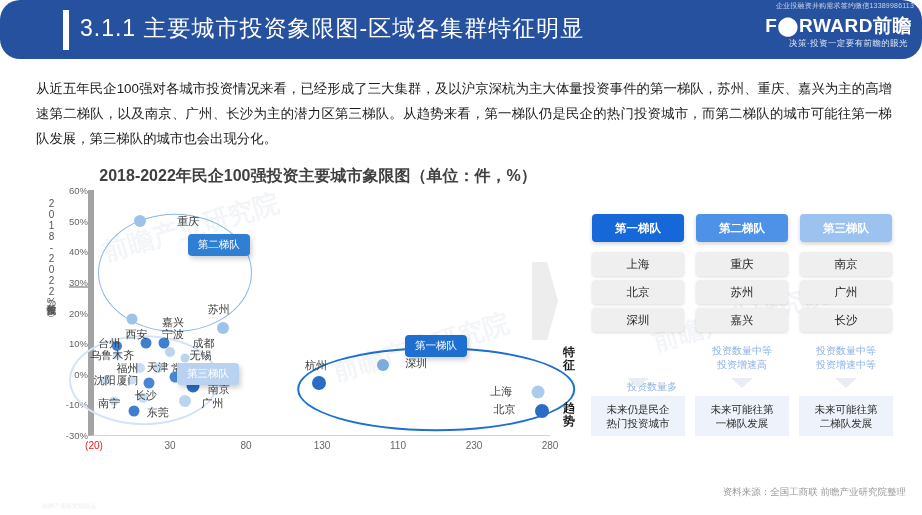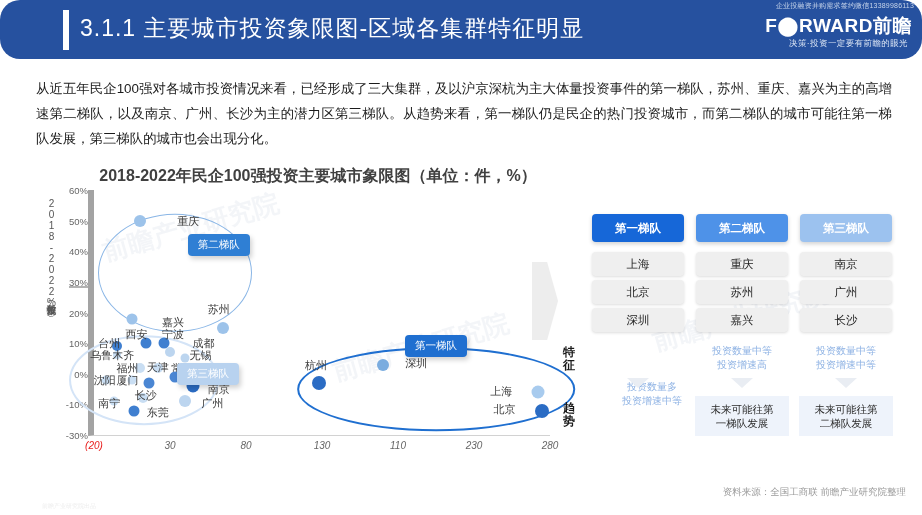--- a/index.html
+++ b/index.html
@@ -119,21 +119,20 @@
     height: 220px;
   }
   .xtick {
     position: absolute;
     top: 100%;
     margin-top: 5px;
     font-size: 10px;
     color: #666;
     transform: translateX(-50%);
     white-space: nowrap;
-    font-style: italic;
   }
   .xtick.neg { color: #e8201f; }
   .xlabel {
     position: absolute;
     left: 52px; top: 290px;
     width: 456px;
     text-align: center;
     font-size: 10.5px;
     color: #444;
   }
@@ -380,20 +379,26 @@
 <div class="pref-panel" id="pref">
 <div class="tier-head" style="left: 32px; background: rgb(22, 103, 216);">第一梯队</div>
     <div class="city-cell" style="left: 32px; top: 84px;">上海</div>
     <div class="city-cell" style="left: 32px; top: 112px;">北京</div>
     <div class="city-cell" style="left: 32px; top: 140px;">深圳</div>
     <div class="feat-cell" style="left: 43px; top: 176px; margin-top: 36px;">
       <div>投资数量多</div>
       <div>投资增速中等</div>
     </div>
     <div class="chev" style="left: 67px; top: 210px;"></div>
+    <div class="trend-cell" style="left: 31px; top: 228px;">
+      <div>
+        <div>未来仍是民企</div>
+        <div>热门投资城市</div>
+      </div>
+    </div>
     <div class="tier-head" style="left: 136px; background: rgb(78, 146, 232);">第二梯队</div>
     <div class="city-cell" style="left: 136px; top: 84px;">重庆</div>
     <div class="city-cell" style="left: 136px; top: 112px;">苏州</div>
     <div class="city-cell" style="left: 136px; top: 140px;">嘉兴</div>
     <div class="feat-cell" style="left: 133px; top: 176px;">
       <div>投资数量中等</div>
       <div>投资增速高</div>
     </div>
     <div class="chev" style="left: 171px; top: 210px;"></div>
     <div class="trend-cell" style="left: 135px; top: 228px;">

